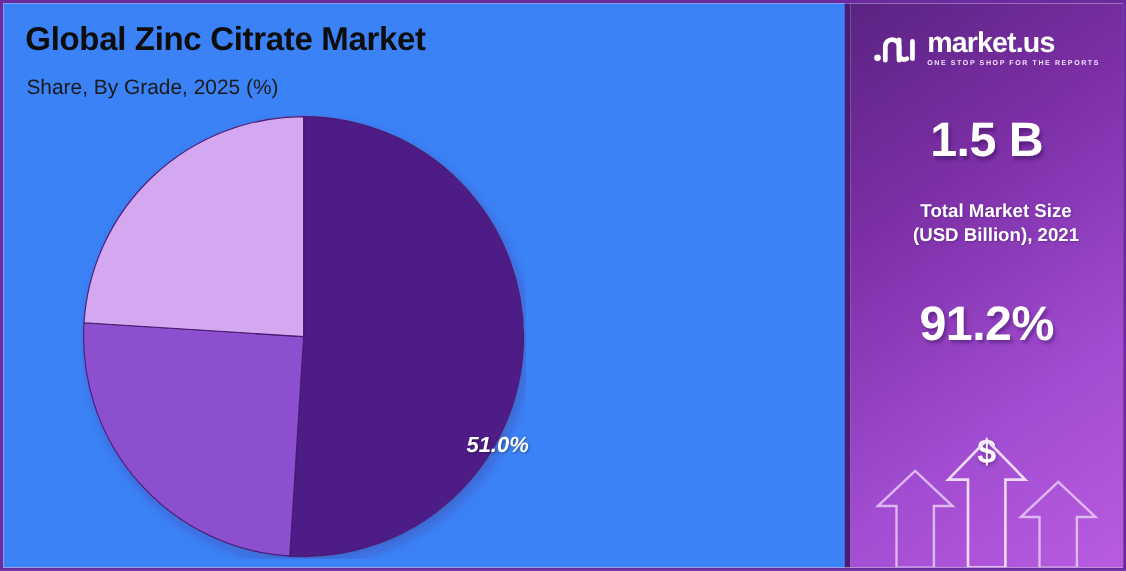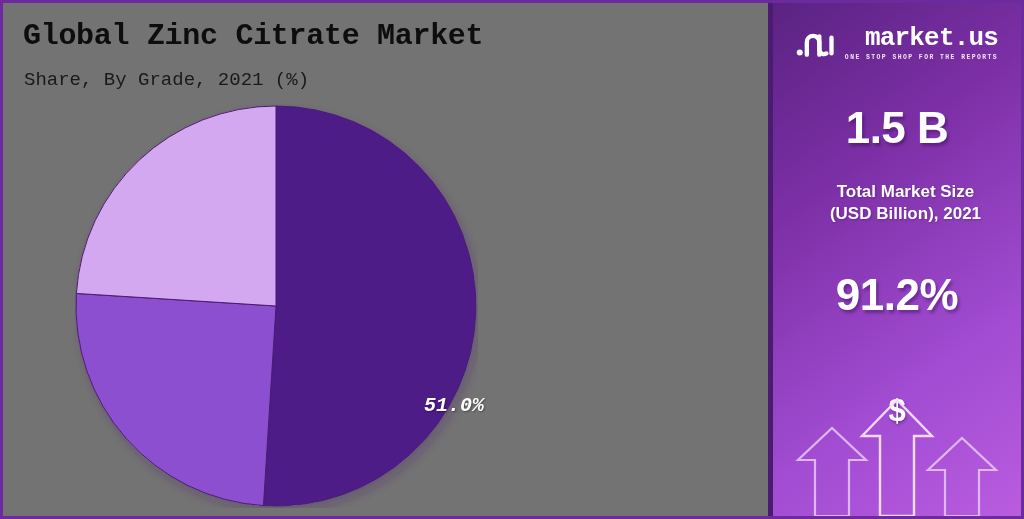--- a/index.html
+++ b/index.html
@@ -20,22 +20,21 @@
     background: #ffffff;
     border: 3px solid #6b2a9e;
     overflow: hidden;
   }
 
   
   #chart-area {
     position: absolute;
     left: 0; top: 0;
     width: 766px; height: 513px;
-    background: #737373;
-    font-family: Liberation Mono, monospace;
+    background: #3b82f6;
   }
 
   #page-title {
     position: absolute;
     left: 20px; top: 16px;
     font-size: 30px;
     font-weight: bold;
     color: #0d0d0d;
     letter-spacing: -0.3px;
     white-space: nowrap;
@@ -110,21 +109,21 @@
   
   #logo-row {
     position: absolute;
     left: 0; right: 0; top: 22px;
     display: flex;
     align-items: center;
     justify-content: center;
     gap: 9px;
   }
   #logo-mark { width: 40px; height: 34px; flex: 0 0 40px; }
-  #logo-text-block { text-align: right; font-family: Liberation Mono, monospace; }
+  #logo-text-block { text-align: left; }
   #logo-word {
     font-size: 26px;
     font-weight: bold;
     letter-spacing: -0.8px;
     line-height: 1;
     color: #ffffff;
   }
   #logo-tagline {
     font-size: 6.4px;
     font-weight: bold;
@@ -175,21 +174,21 @@
   }
 </style>
 </head>
 <body>
 
 <div id="card">
 
   <div id="chart-area">
 
     <div id="page-title">Global Zinc Citrate Market</div>
-    <div id="page-subtitle">Share, By Grade, 2021 (%)</div>
+    <div id="page-subtitle">Share, By Grade, 2025 (%)</div>
 
     <div id="pie-wrap">
       <svg id="pie-svg" viewBox="0 0 404 404">
         <defs>
           <filter id="pieShadow" x="-20%" y="-20%" width="145%" height="145%">
             <feDropShadow dx="3" dy="5" stdDeviation="5" flood-color="#4a1a70" flood-opacity="0.30"></feDropShadow>
           </filter>
         </defs>
         <g filter="url(#pieShadow)">
           <circle cx="202" cy="202" r="200" fill="#D3A8F0"></circle>

